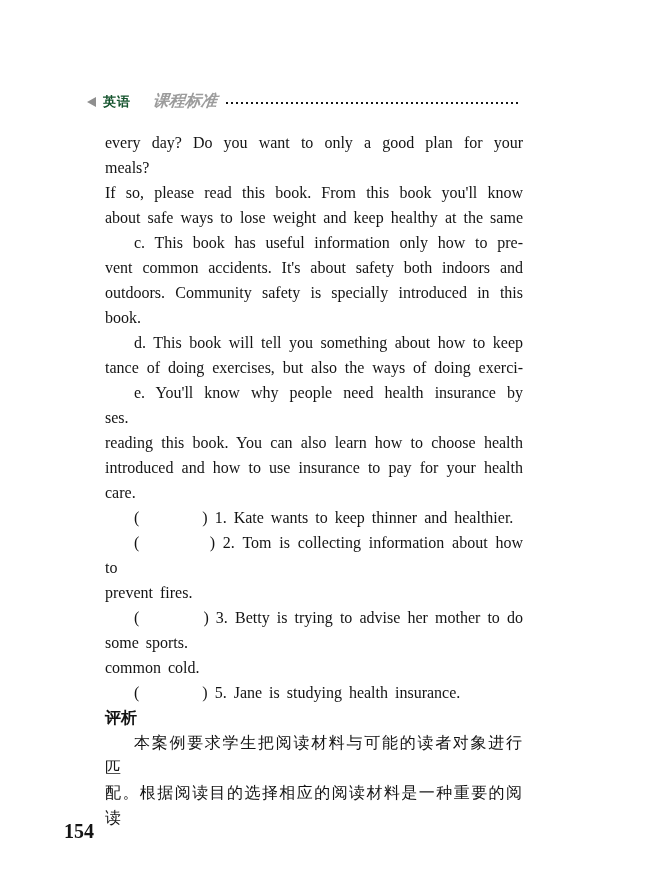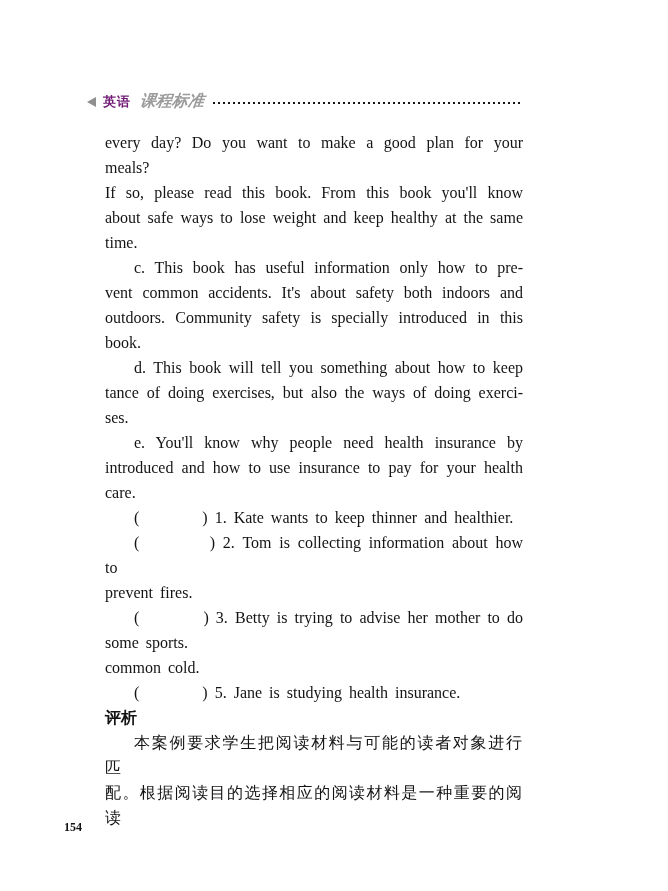--- a/index.html
+++ b/index.html
@@ -21,21 +21,21 @@
   .tri {
     width:0; height:0;
     border-top:5px solid transparent;
     border-bottom:5px solid transparent;
     border-right:9px solid #8f8f8f;
     margin-right:7px;
   }
   .subject {
     font-family:"DejaVu Sans", sans-serif;
     font-weight:bold; font-size:13px; letter-spacing:1px;
-    color:#701a75; margin-right:9px; white-space:nowrap;
+    color:#14532d; margin-right:22px; white-space:nowrap;
   }
   .series {
     font-family:"DejaVu Sans", sans-serif;
     font-weight:bold; font-style:italic; font-size:16px;
     color:#9c9c9c; margin-right:9px; white-space:nowrap;
     transform:skewX(-6deg);
   }
   .dotline {
     flex:1; height:2px; align-self:center; margin-top:2px;
     background:repeating-linear-gradient(90deg,#151515 0 2px,transparent 2px 5px);
@@ -54,49 +54,49 @@
     letter-spacing:1px; word-spacing:0;
   }
   .heading-zh {
     font-family:"DejaVu Sans", sans-serif;
     font-weight:bold; word-spacing:0;
   }
 
   
   .pageno {
     position:absolute; left:64px; top:820px;
-    font-size:12px; font-weight:bold;
+    font-size:20px; font-weight:bold;
     font-family:"Liberation Serif", serif; color:#141414;
   }
 </style>
 </head>
 <body>
 
 <div class="page">
 
   <div class="header">
     <span class="tri"></span>
     <span class="subject">英语</span>
     <span class="series">课程标准</span>
     <span class="dotline"></span>
   </div>
 
   <div class="body">
-      <div class="line j">every day? Do you want to make a good plan for your meals?</div>
+      <div class="line j">every day? Do you want to only a good plan for your meals?</div>
       <div class="line j">If so, please read this book. From this book you'll know</div>
       <div class="line j">about safe ways to lose weight and keep healthy at the same</div>
-      <div class="line">time.</div>
       <div class="line j ind">c. This book has useful information only how to pre-</div>
       <div class="line j">vent common accidents. It's about safety both indoors and</div>
       <div class="line j">outdoors. Community safety is specially introduced in this</div>
       <div class="line">book.</div>
       <div class="line j ind">d. This book will tell you something about how to keep</div>
       <div class="line j">tance of doing exercises, but also the ways of doing exerci-</div>
+      <div class="line j ind">e. You'll know why people need health insurance by</div>
       <div class="line">ses.</div>
-      <div class="line j ind">e. You'll know why people need health insurance by</div>
+      <div class="line j">reading this book. You can also learn how to choose health</div>
       <div class="line j">introduced and how to use insurance to pay for your health</div>
       <div class="line">care.</div>
       <div class="line ind">(&nbsp;&nbsp;&nbsp;&nbsp;&nbsp;&nbsp;&nbsp;&nbsp;&nbsp;) 1. Kate wants to keep thinner and healthier.</div>
       <div class="line j ind">(&nbsp;&nbsp;&nbsp;&nbsp;&nbsp;&nbsp;&nbsp;&nbsp;&nbsp;) 2. Tom is collecting information about how to</div>
       <div class="line">prevent fires.</div>
       <div class="line j ind">(&nbsp;&nbsp;&nbsp;&nbsp;&nbsp;&nbsp;&nbsp;&nbsp;&nbsp;) 3. Betty is trying to advise her mother to do</div>
       <div class="line">some sports.</div>
       <div class="line">common cold.</div>
       <div class="line ind">(&nbsp;&nbsp;&nbsp;&nbsp;&nbsp;&nbsp;&nbsp;&nbsp;&nbsp;) 5. Jane is studying health insurance.</div>
       <div class="line heading-zh">评析</div>

